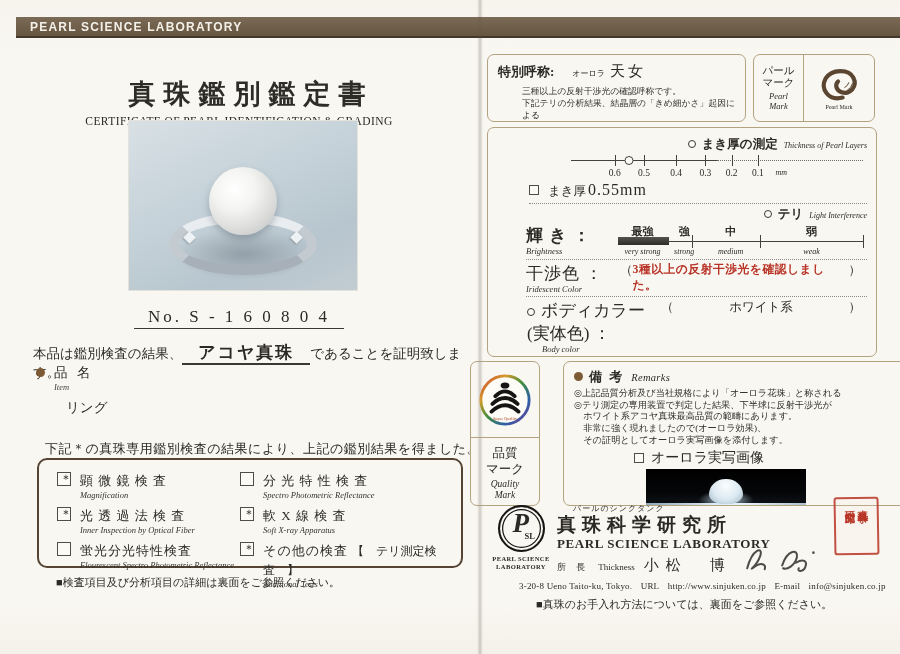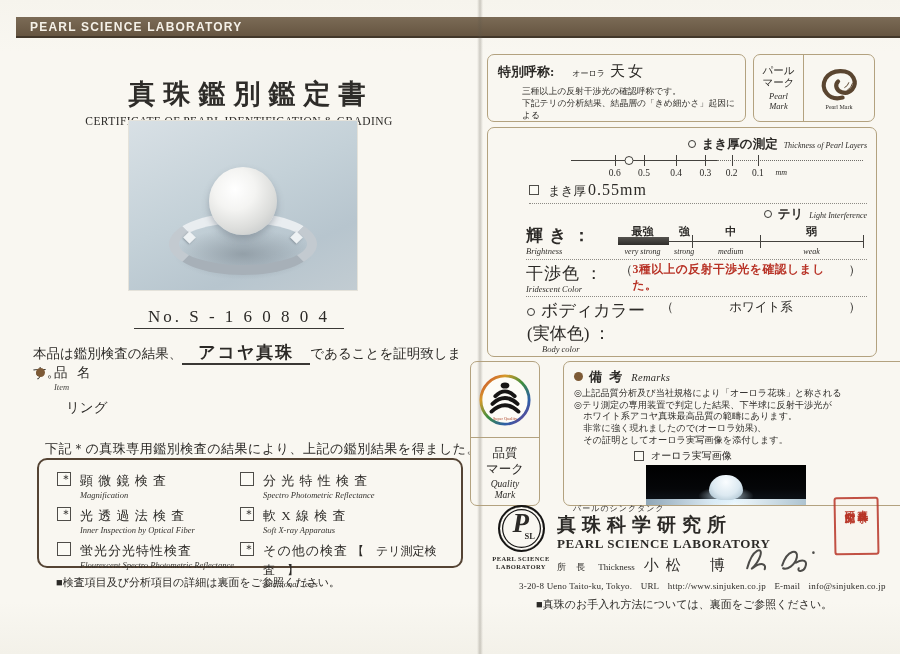--- a/index.html
+++ b/index.html
@@ -102,21 +102,21 @@
   .pv { display:flex; flex:1; justify-content:space-between; font-size:12.5px; margin:0 6px 0 2px; }
   .pv .red { color:#b83226; font-size:11.8px; font-weight:bold; letter-spacing:.5px; }
   
   .qm-box { left:470px; top:361px; width:70px; height:145px; display:flex; flex-direction:column; }
   .qm-top { height:76px; border-bottom:1.6px solid #b3a27f; display:flex; align-items:center; justify-content:center; }
   .qm-bottom { flex:1; text-align:center; padding-top:8px; font-size:12.5px; line-height:1.25; }
   .qm-en { font-style:italic; font-size:9.5px; line-height:1.1; margin-top:2px; }
   .rm-box { left:563px; top:361px; width:346px; height:145px; padding:6px 8px 0 10px; overflow:hidden; }
   .rm-title { font-size:13px; font-weight:bold; letter-spacing:2px; }
   .rm-lines { font-size:9.2px; line-height:1.27; margin-top:2px; color:#2e2c29; }
-  .rm-photo-label { font-size:10px; margin:3px 0 2px 60px; display:flex; align-items:center; }
+  .rm-photo-label { font-size:14px; margin:3px 0 2px 60px; display:flex; align-items:center; }
   .aurora { position:relative; margin-left:72px; width:160px; height:43px; overflow:hidden;
     background:linear-gradient(#000 0%,#050608 55%,#0b0f14 75%); }
   .au-band { position:absolute; left:0; bottom:0; width:100%; height:9px;
     background:linear-gradient(90deg,#8fa6b6,#dcebf4 42%,#f2fafe 55%,#adc3d0); }
   .au-glow { position:absolute; left:52px; bottom:2px; width:56px; height:20px;
     background:radial-gradient(ellipse at center, rgba(210,235,250,.9), rgba(210,235,250,0) 70%); }
   .au-pearl { position:absolute; left:63px; bottom:8px; width:34px; height:25px;
     border-radius:50% 50% 46% 46% / 62% 62% 40% 40%;
     background:radial-gradient(circle at 50% 28%, #fafdff 0%, #dce9f1 55%, #9db7c6 100%); }
   

